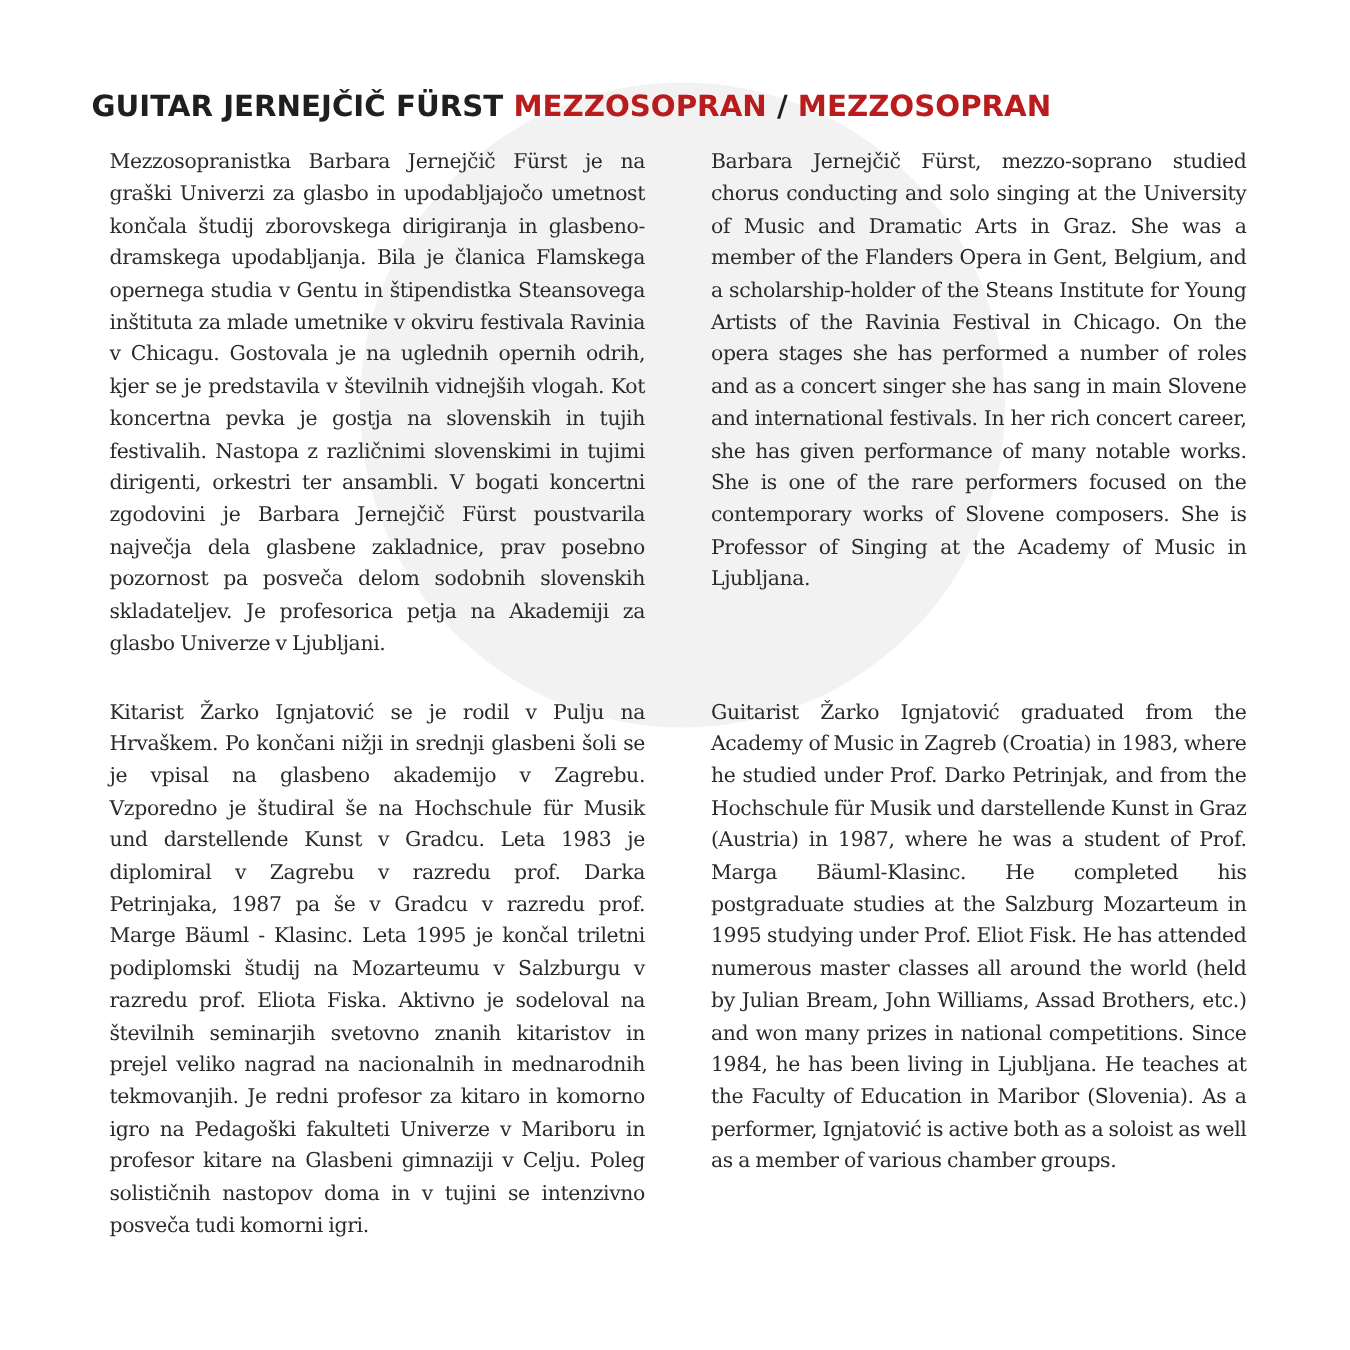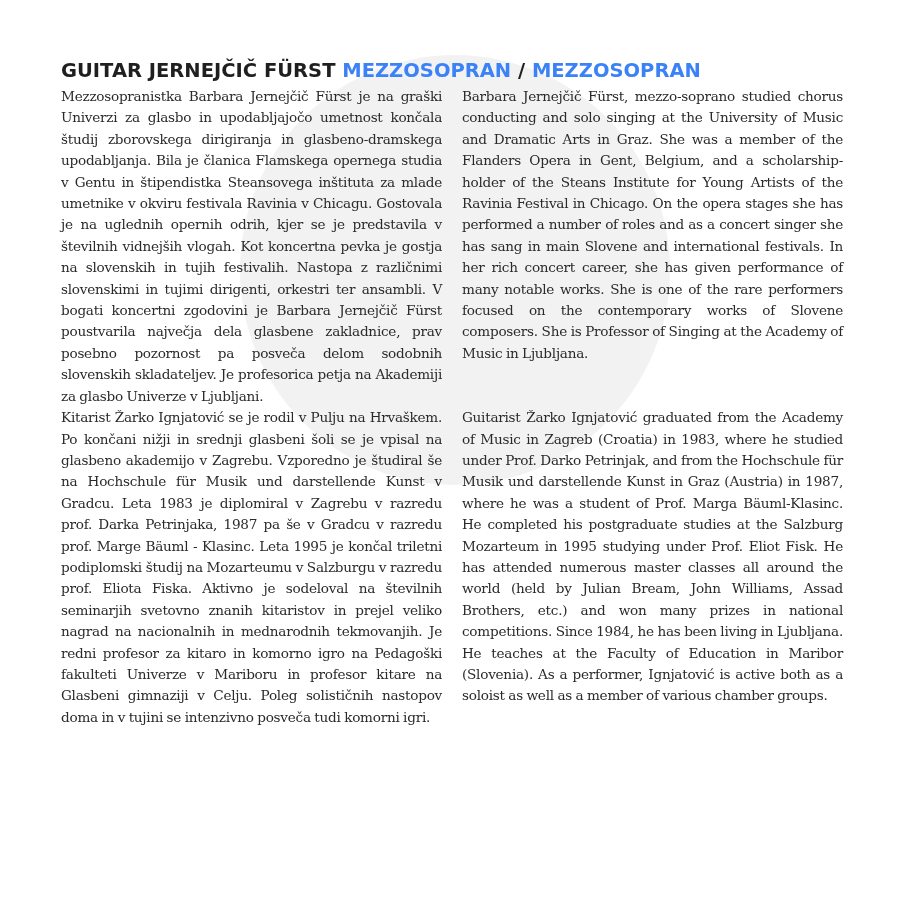--- a/index.html
+++ b/index.html
@@ -10,28 +10,28 @@
     .bg-circle {
       position: absolute; left: 240px; top: 55px; width: 430px; height: 430px;
       border-radius: 50%; background: #f1f2f1; z-index: 0;
     }
     .page { position: absolute; left: 61px; top: 58px; width: 782px; z-index: 1; }
     .heading {
       font-family: "DejaVu Sans", "Liberation Sans", sans-serif; font-weight: bold;
       font-size: 19.5px; letter-spacing: 0px; line-height: 26px; white-space: nowrap;
       color: #1f1f1f; margin: 0;
     }
-    .heading .role { color: #3b82f6; }
+    .heading .role { color: #b91c1c; }
     .heading .slash { color: #1f1f1f; }
     .cols { display: flex; justify-content: space-between; }
     .col {
       width: 381px; font-size: 13.6px; line-height: 21.4px; text-align: justify;
       letter-spacing: -0.25px; word-spacing: -0.5px;
     }
-    .col p { margin: 0; }
+    .col p { margin: 12px; }
     .link { font-style: italic; display: block; text-align: left; }
     .sec1-head { margin-bottom: 2px; }
     .sec2-head { margin-top: 4px; margin-bottom: 9px; }
   </style>
 </head>
 <body>
 
 <div class="bg-circle"></div>
 
 <div class="page">

